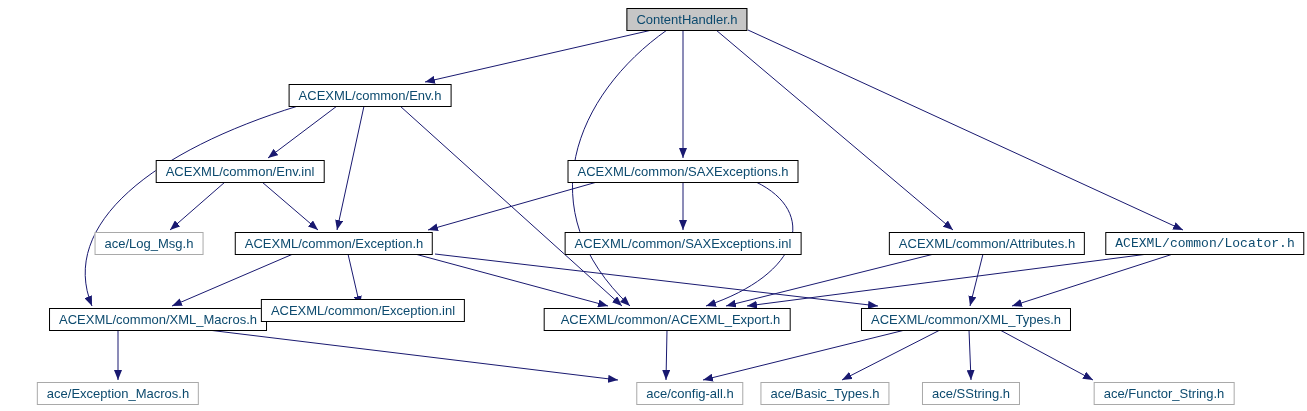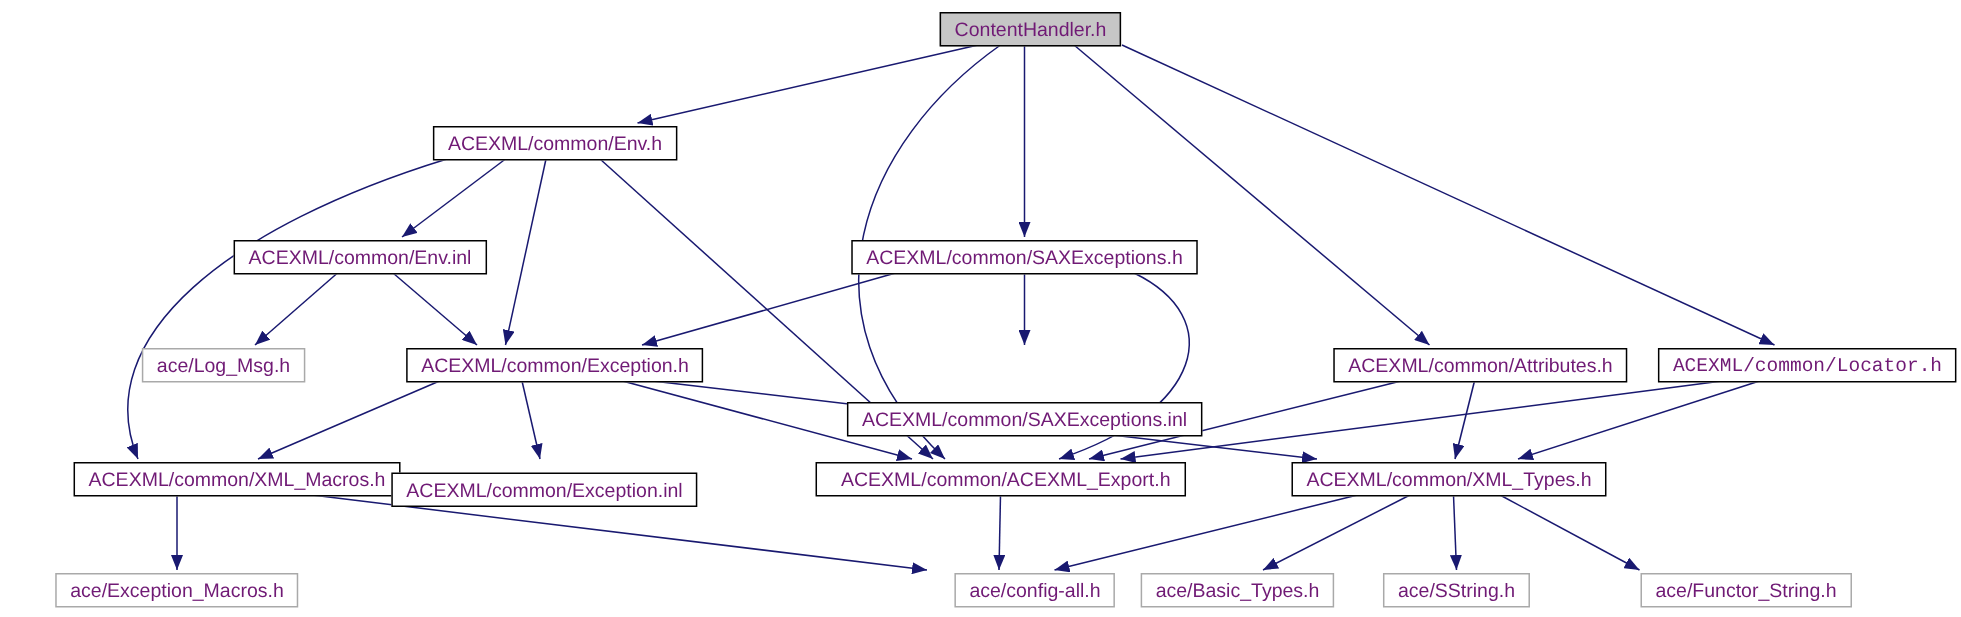--- a/index.html
+++ b/index.html
@@ -17,21 +17,21 @@
     left:0; top:0;
     width:1307px; height:411px;
     pointer-events:none;
   }
   .edge { fill:none; stroke-width:1px; }
   .node {
     position:absolute;
     transform:translateX(-50%);
     background:#ffffff;
     border:1px solid #000000;
-    color:#701a75;
+    color:#0c4a6e;
     font-size:13px;
     line-height:15px;
     padding:3px 9px;
     white-space:nowrap;
     text-align:center;
     cursor:pointer;
   }
   .node.root { cursor:default; }
   .node.external { border-color:#a9a9a9; cursor:default; }
 </style>
@@ -76,26 +76,26 @@
         <path class="edge" d="M969,330 L971,380" stroke="#191970" marker-end="url(#arrow)"></path>
         <path class="edge" d="M1000,330 L1093,380" stroke="#191970" marker-end="url(#arrow)"></path>
       </g>
   </svg>
   <div id="nodes">
       <div class="node root" style="left: 687px; top: 8px; background: rgb(198, 198, 198);">ContentHandler.h</div>
       <div class="node internal" style="left: 370px; top: 84px;">ACEXML/common/Env.h</div>
       <div class="node internal" style="left: 240px; top: 160px;">ACEXML/common/Env.inl</div>
       <div class="node internal" style="left: 683px; top: 160px; text-align: right;">ACEXML/common/SAXExceptions.h</div>
       <div class="node external" style="left: 149px; top: 232px;">ace/Log_Msg.h</div>
-      <div class="node internal" style="left: 334px; top: 232px; margin-left: 36px;">ACEXML/common/Exception.h</div>
-      <div class="node internal" style="left: 683px; top: 232px; margin-top: 36px;">ACEXML/common/SAXExceptions.inl</div>
+      <div class="node internal" style="left: 334px; top: 232px;">ACEXML/common/Exception.h</div>
+      <div class="node internal" style="left: 683px; top: 232px;">ACEXML/common/SAXExceptions.inl</div>
       <div class="node internal" style="left: 987px; top: 232px;">ACEXML/common/Attributes.h</div>
       <div class="node internal" style="left: 1205px; top: 232px; font-family: Liberation Mono, monospace;">ACEXML/common/Locator.h</div>
       <div class="node internal" style="left: 118px; top: 308px; margin-left: 40px;">ACEXML/common/XML_Macros.h</div>
-      <div class="node internal" style="left: 363px; top: 315px;">ACEXML/common/Exception.inl</div>
+      <div class="node internal" style="left: 363px; top: 299px;">ACEXML/common/Exception.inl</div>
       <div class="node internal" style="left: 667px; top: 308px; padding-left: 16px;">ACEXML/common/ACEXML_Export.h</div>
       <div class="node internal" style="left: 966px; top: 308px;">ACEXML/common/XML_Types.h</div>
       <div class="node external" style="left: 118px; top: 382px;">ace/Exception_Macros.h</div>
       <div class="node external" style="left: 666px; top: 382px; margin-left: 24px;">ace/config-all.h</div>
       <div class="node external" style="left: 825px; top: 382px;">ace/Basic_Types.h</div>
       <div class="node external" style="left: 971px; top: 382px;">ace/SString.h</div>
       <div class="node external" style="left: 1164px; top: 382px;">ace/Functor_String.h</div>
     </div>
 </div>
 

